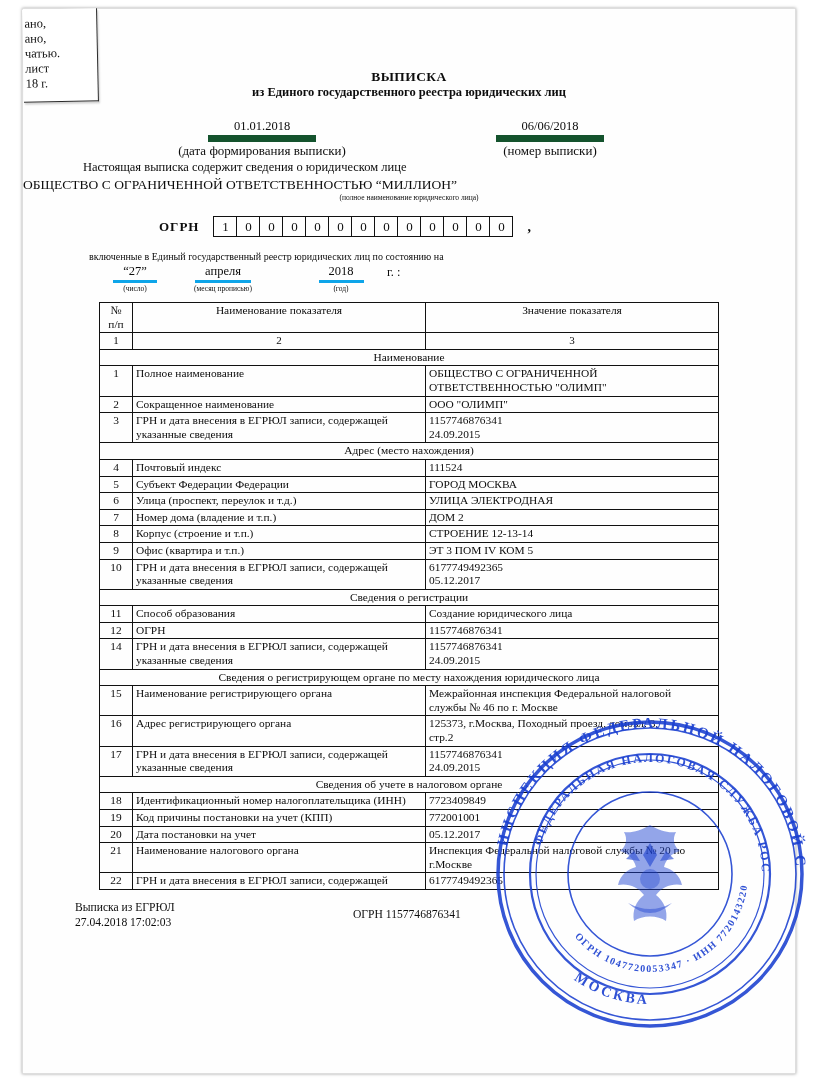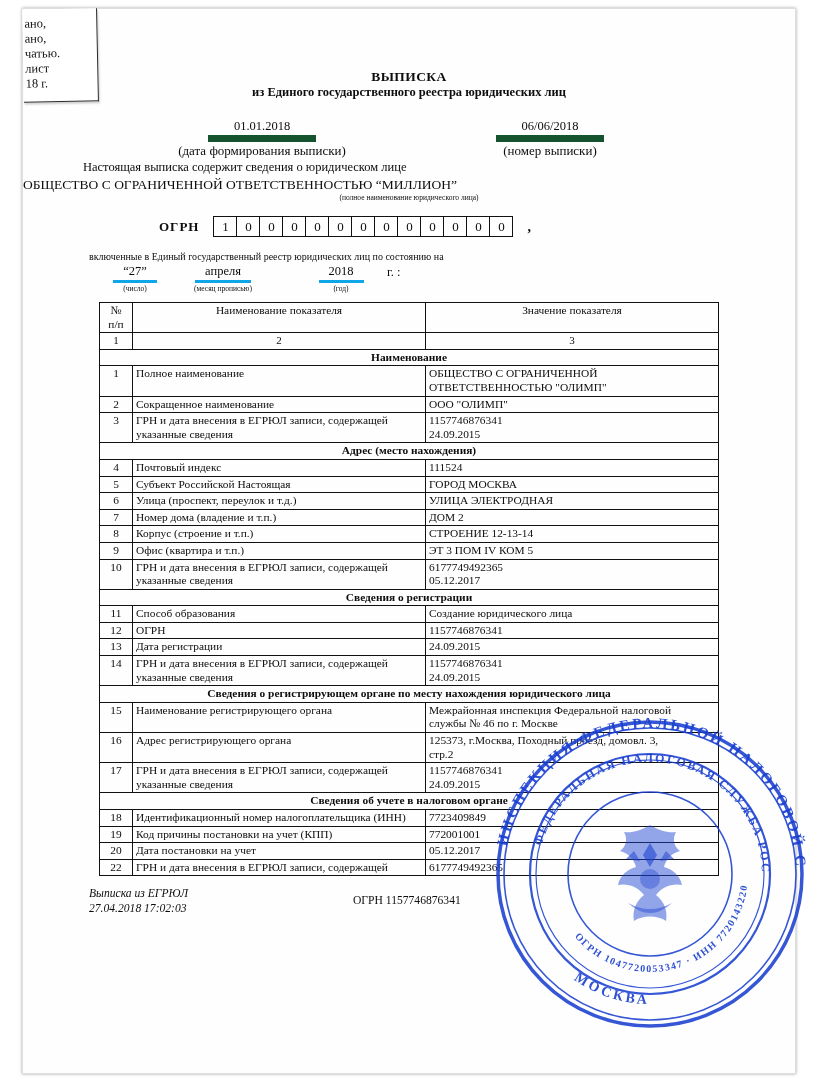--- a/index.html
+++ b/index.html
@@ -70,25 +70,25 @@
   table.main{
     margin:12px auto 0 auto;border-collapse:collapse;width:600px;font-size:11.4px;
     table-layout:fixed;
   }
   table.main td{border:1px solid #111;padding:1px 3px;vertical-align:top;line-height:13.6px;}
   .c-num{width:26px;text-align:center;}
   .c-name{width:286px;}
   .c-val{width:286px;}
   .hdr td{text-align:center;font-weight:normal;padding:3px 2px;}
   .hdrnum td{text-align:center;font-size:11px;}
-  .sect td{text-align:center;font-weight:bold;font-size:11.4px;}
+  .sect td{text-align:center;font-weight:normal;font-size:11.4px;}
   .two-line{line-height:12.6px;}
 
   .footer{margin-top:10px;position:relative;height:40px;font-size:11.6px;}
-  .f-left{position:absolute;left:66px;top:0;line-height:15px;font-style:italic;}
+  .f-left{position:absolute;left:52px;top:0;line-height:15px;}
   .f-right{position:absolute;left:330px;top:8px;}
 
   
   .stamp{
     position:absolute;left:452px;top:690px;width:350px;height:350px;z-index:30;
     pointer-events:none;
   }
   .stamp svg{display:block;}
 </style>
 </head>
@@ -185,21 +185,21 @@
           <tr class="sect">
             <td colspan="3">Адрес (место нахождения)</td>
           </tr>
           <tr>
             <td class="c-num">4</td>
             <td class="c-name two-line">Почтовый индекс</td>
             <td class="c-val">111524</td>
           </tr>
           <tr>
             <td class="c-num">5</td>
-            <td class="c-name two-line">Субъект Российской Настоящая</td>
+            <td class="c-name two-line">Субъект Федерации Федерации</td>
             <td class="c-val">ГОРОД МОСКВА</td>
           </tr>
           <tr>
             <td class="c-num">6</td>
             <td class="c-name two-line">Улица (проспект, переулок и т.д.)</td>
             <td class="c-val">УЛИЦА ЭЛЕКТРОДНАЯ</td>
           </tr>
           <tr>
             <td class="c-num">7</td>
             <td class="c-name two-line">Номер дома (владение и т.п.)</td>
@@ -227,25 +227,20 @@
             <td class="c-num">11</td>
             <td class="c-name two-line">Способ образования</td>
             <td class="c-val">Создание юридического лица</td>
           </tr>
           <tr>
             <td class="c-num">12</td>
             <td class="c-name two-line">ОГРН</td>
             <td class="c-val">1157746876341</td>
           </tr>
           <tr>
-            <td class="c-num">13</td>
-            <td class="c-name two-line">Дата регистрации</td>
-            <td class="c-val">24.09.2015</td>
-          </tr>
-          <tr>
             <td class="c-num">14</td>
             <td class="c-name two-line">ГРН и дата внесения в ЕГРЮЛ записи, содержащей указанные сведения</td>
             <td class="c-val">1157746876341<br>24.09.2015</td>
           </tr>
           <tr class="sect">
             <td colspan="3">Сведения о регистрирующем органе по месту нахождения юридического лица</td>
           </tr>
           <tr>
             <td class="c-num">15</td>
             <td class="c-name two-line">Наименование регистрирующего органа</td>
@@ -271,20 +266,25 @@
           </tr>
           <tr>
             <td class="c-num">19</td>
             <td class="c-name two-line">Код причины постановки на учет (КПП)</td>
             <td class="c-val">772001001</td>
           </tr>
           <tr>
             <td class="c-num">20</td>
             <td class="c-name two-line">Дата постановки на учет</td>
             <td class="c-val">05.12.2017</td>
+          </tr>
+          <tr>
+            <td class="c-num">21</td>
+            <td class="c-name two-line">Наименование налогового органа</td>
+            <td class="c-val">Инспекция Федеральной налоговой службы № 20 по<br>г.Москве</td>
           </tr>
           <tr>
             <td class="c-num">22</td>
             <td class="c-name two-line">ГРН и дата внесения в ЕГРЮЛ записи, содержащей</td>
             <td class="c-val">6177749492365</td>
           </tr>
         </tbody>
     </table>
 
     <div class="footer">

